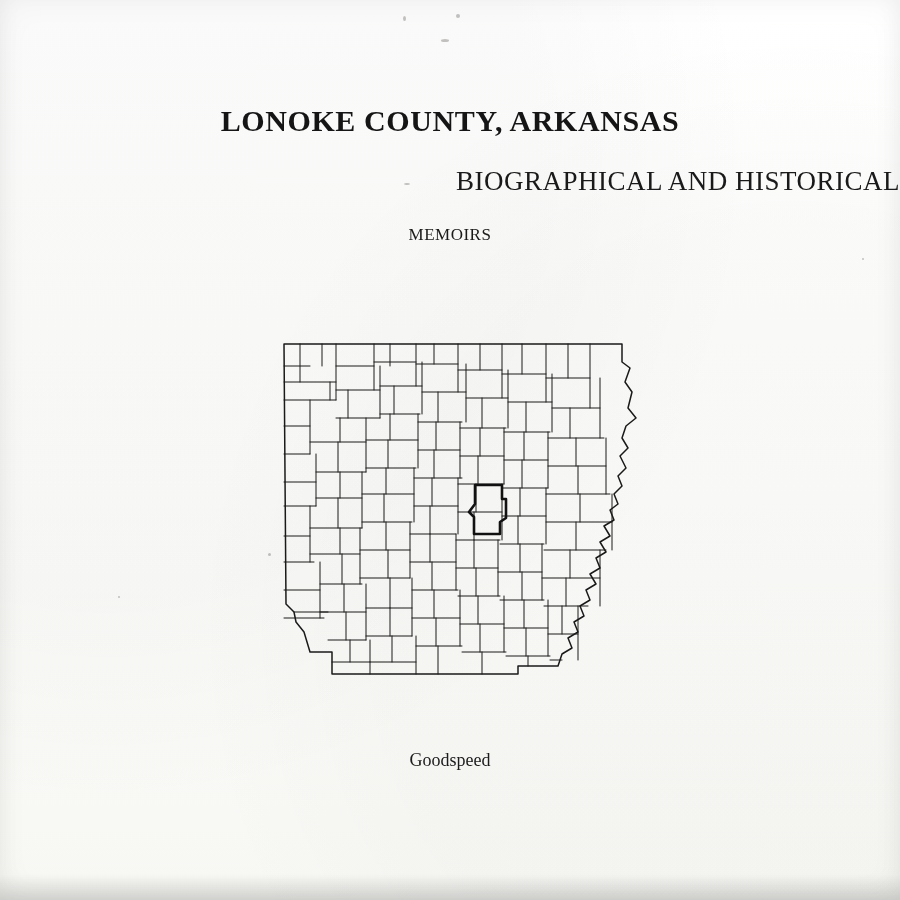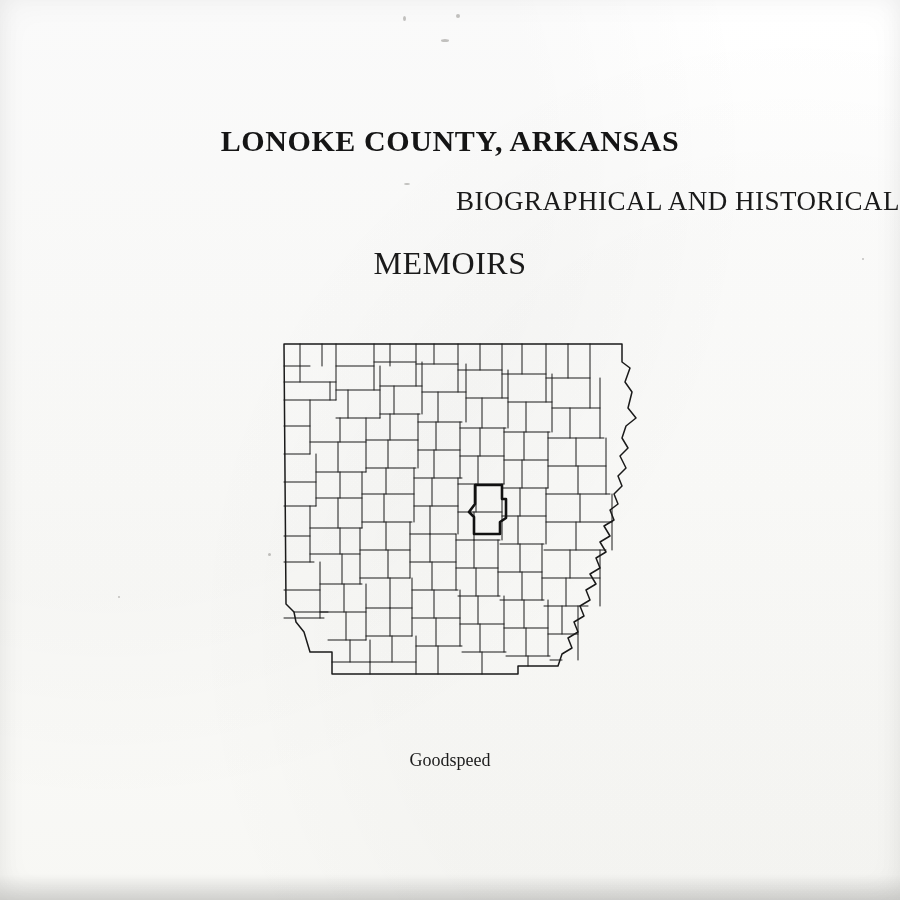--- a/index.html
+++ b/index.html
@@ -36,40 +36,40 @@
   .bottom-shade {
     position: absolute;
     left: 0; right: 0; bottom: 0;
     height: 26px;
     background: linear-gradient(180deg, rgba(0,0,0,0) 0%, rgba(0,0,0,0.10) 100%);
     pointer-events: none;
   }
   .title-block {
     position: absolute;
     left: 0; right: 0;
-    top: 124px;
+    top: 104px;
     text-align: center;
   }
   .line1 {
     font-weight: bold;
     font-size: 30px;
     letter-spacing: 0.6px;
     color: #151515;
     margin-bottom: 28px;
     font-variant: small-caps;
   }
   .line2 {
     font-size: 27px;
     letter-spacing: 0.5px;
     color: #1a1a1a;
     margin-bottom: 28px;
     text-align: right;
   }
   .line3 {
-    font-size: 32px;
+    font-size: 17px;
     letter-spacing: 0.5px;
     color: #1a1a1a;
     text-align: center;
   }
   .map-wrap {
     position: absolute;
     left: 270px;
     top: 322px;
     width: 400px;
     height: 372px;

